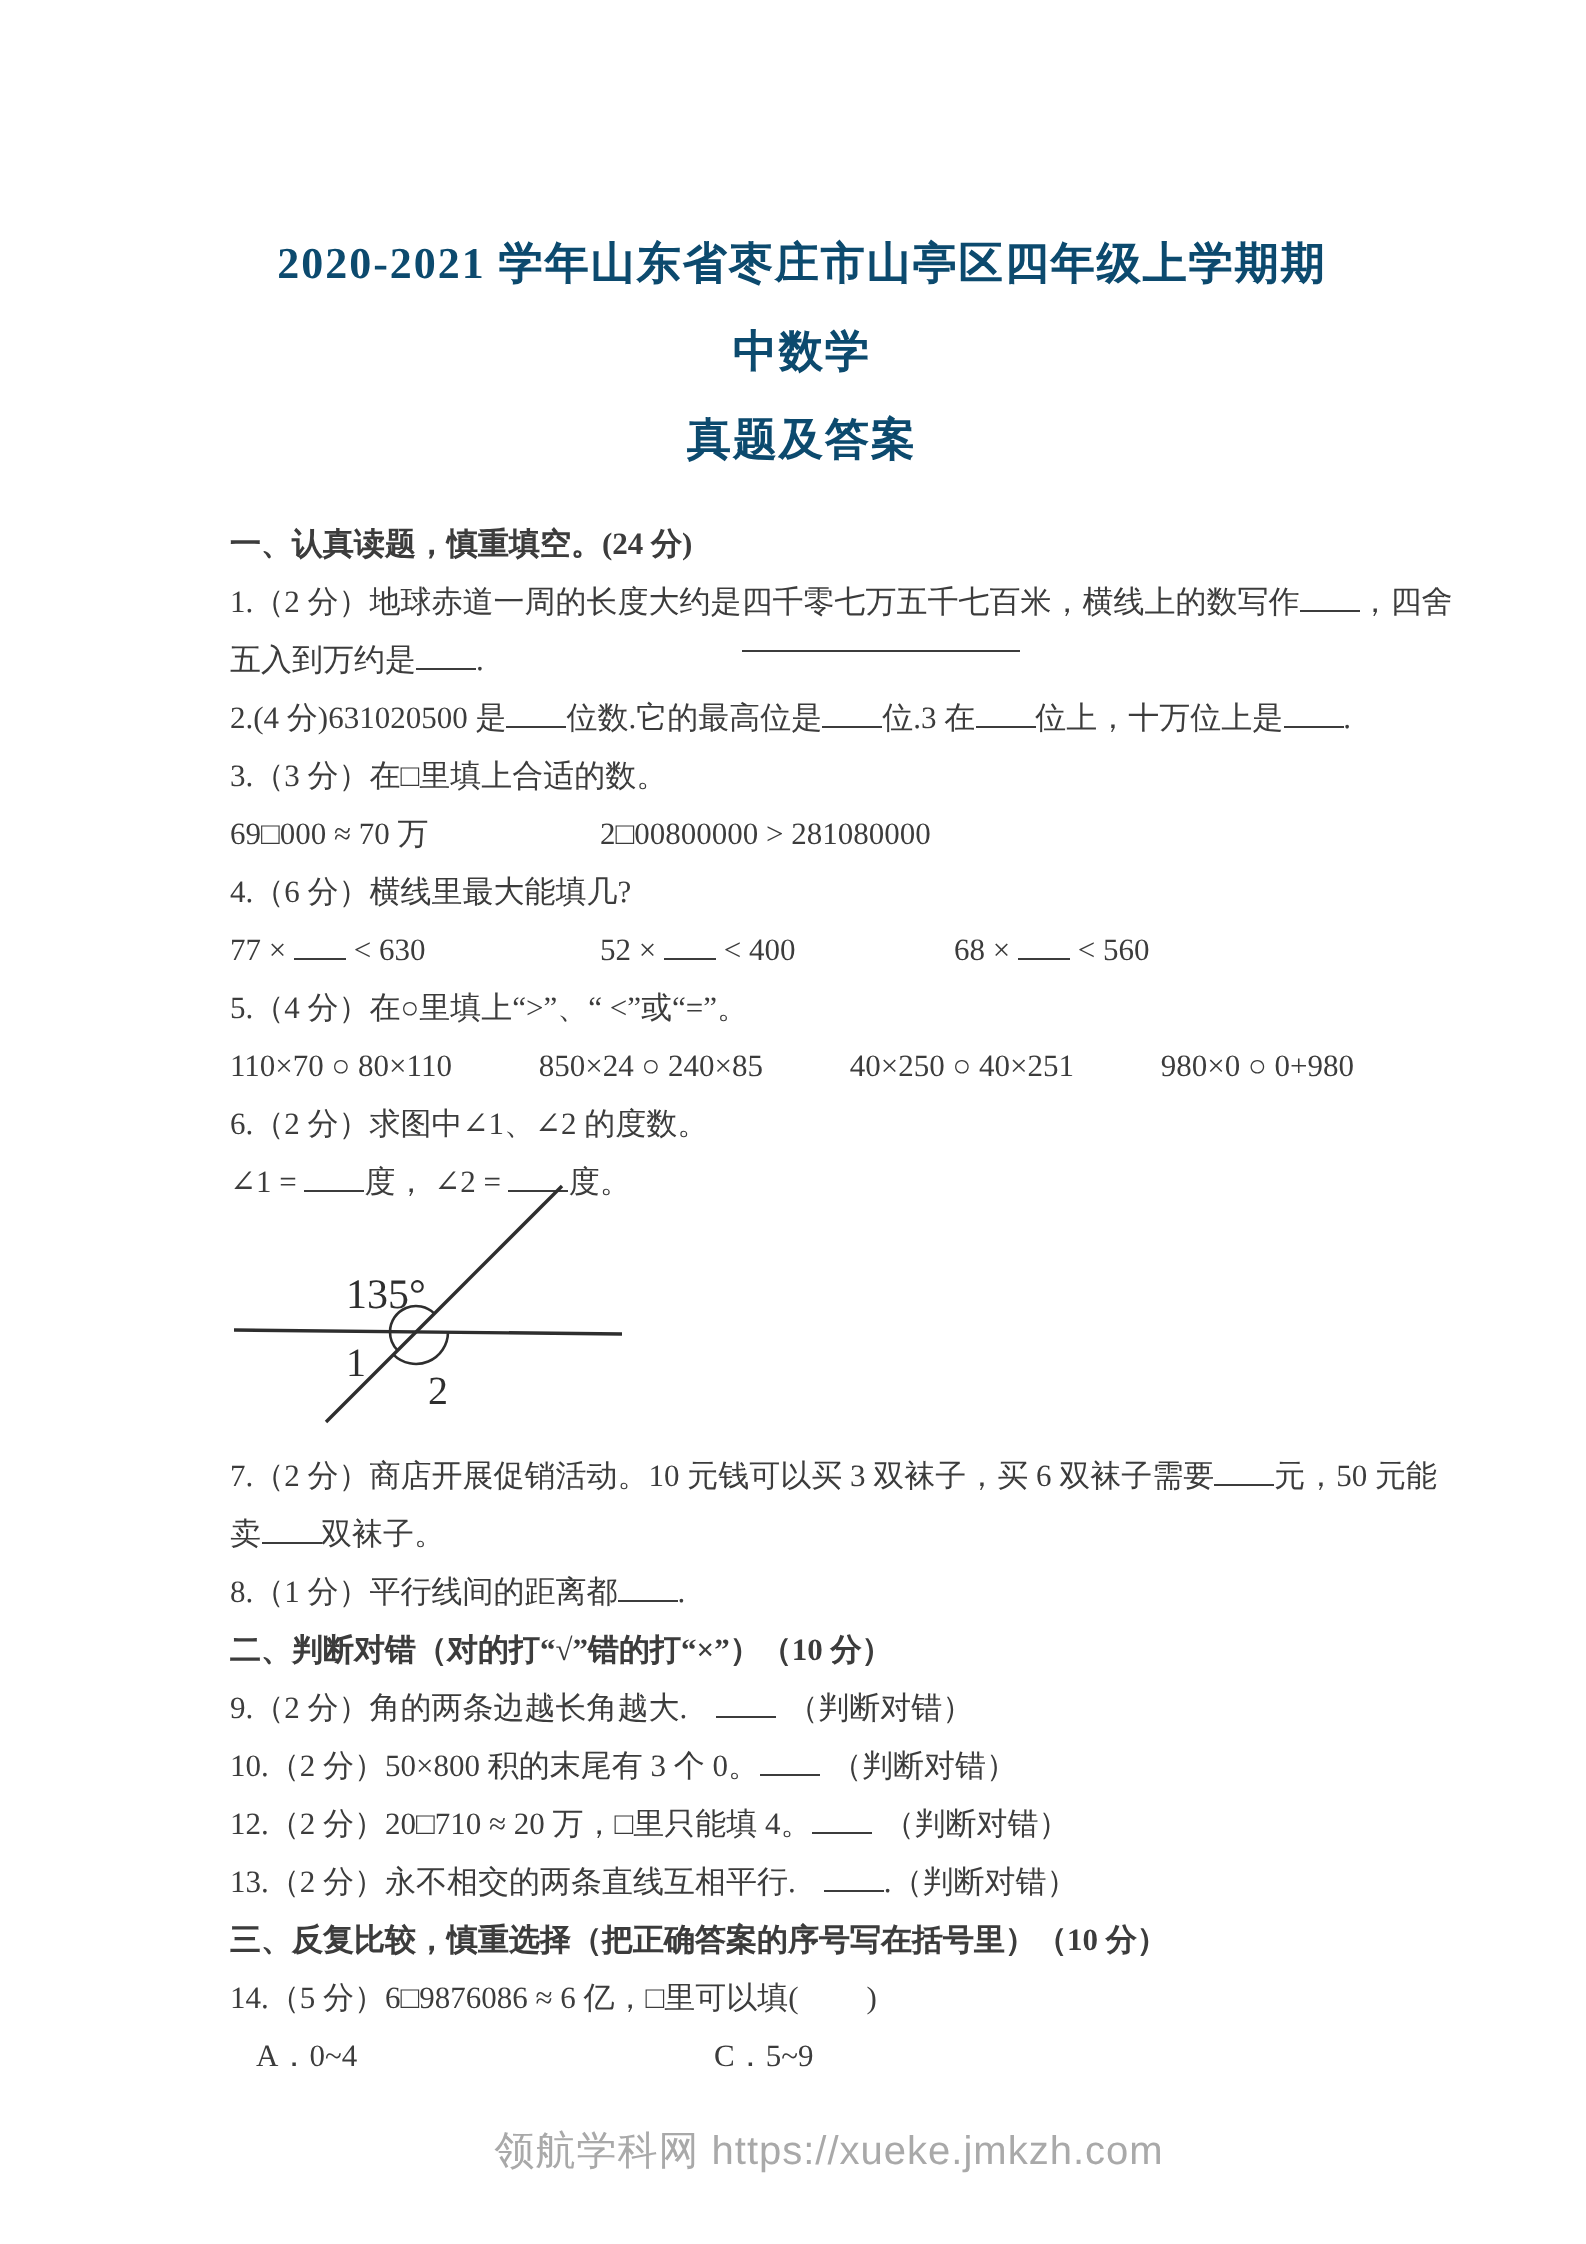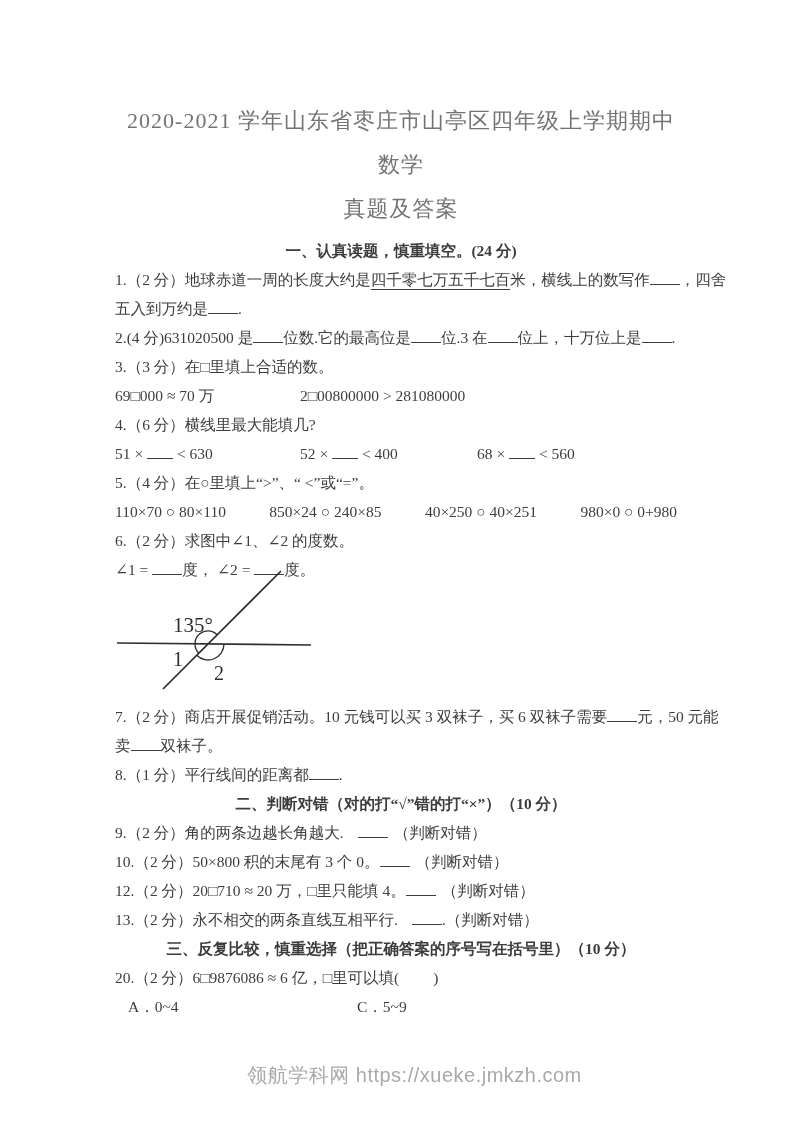--- a/index.html
+++ b/index.html
@@ -13,49 +13,49 @@
     color: #3c3c3c;
   }
   .content {
     position: absolute;
     left: 115px;
     top: 94px;
     width: 572px;
     font-size: 15.5px;
   }
   .title {
-    margin: 5px;
+    margin: 16px;
     text-align: center;
     font-size: 22px;
-    font-weight: normal;
+    font-weight: bold;
     line-height: 44px;
     letter-spacing: 1px;
-    color: #737373;
+    color: #0c4a6e;
   }
   .line {
     margin: 0;
     height: 29px;
     line-height: 29px;
     white-space: nowrap;
   }
-  .heading { font-weight: bold; text-align: center; }
+  .heading { font-weight: bold; }
   .blank {
     display: inline-block;
     width: 30px;
     height: 15px;
     border-bottom: 1.4px solid #3c3c3c;
     vertical-align: baseline;
   }
   .blank.narrow { width: 26px; }
   .spacer {
     display: inline-block;
     width: 34px;
     height: 15px;
   }
-  .ul { border-bottom: 1.4px solid #3c3c3c; padding-bottom: 1px; }
+  .ul { border-bottom: 1.4px solid #3c3c3c; padding-bottom: 15px; }
   .row3 {
     display: grid;
     grid-template-columns: 185px 177px auto;
   }
   .row3.opts {
     padding-left: 13px;
     grid-template-columns: 185px 188px auto;
     gap: 44px;
   }
   .row4 {
@@ -106,21 +106,21 @@
     <p class="line"><span>2.(4 分)631020500 是</span><span class="blank"></span><span>位数.它的最高位是</span><span class="blank"></span><span>位.3 在</span><span class="blank"></span><span>位上，十万位上是</span><span class="blank"></span><span>.</span></p>
 
     <p class="line">3.（3 分）在□里填上合适的数。</p>
     <div class="line row3">
       <span>69□000 ≈ 70 万</span>
       <span>2□00800000 &gt; 281080000</span>
     </div>
 
     <p class="line">4.（6 分）横线里最大能填几?</p>
     <div class="line row3">
-      <span><span>51 × </span><span class="blank narrow"></span><span> &lt; 630</span></span>
+      <span><span>77 × </span><span class="blank narrow"></span><span> &lt; 630</span></span>
       <span><span>52 × </span><span class="blank narrow"></span><span> &lt; 400</span></span>
       <span><span>68 × </span><span class="blank narrow"></span><span> &lt; 560</span></span>
     </div>
 
     <p class="line">5.（4 分）在○里填上“&gt;”、“ &lt;”或“=”。</p>
     <div class="line row4">
       <span>110×70 ○ 80×110</span>
       <span>850×24 ○ 240×85</span>
       <span>40×250 ○ 40×251</span>
       <span>980×0 ○ 0+980</span>
@@ -149,21 +149,21 @@
 
     <p class="line heading">二、判断对错（对的打“√”错的打“×”）（10 分）</p>
 
     <p class="line"><span>9.（2 分）角的两条边越长角越大.</span><span class="gap14"></span><span class="blank"></span><span class="gap6"></span><span>（判断对错）</span></p>
     <p class="line"><span>10.（2 分）50×800 积的末尾有 3 个 0。</span><span class="blank"></span><span class="gap6"></span><span>（判断对错）</span></p>
     <p class="line"><span>12.（2 分）20□710 ≈ 20 万，□里只能填 4。</span><span class="blank"></span><span class="gap6"></span><span>（判断对错）</span></p>
     <p class="line"><span>13.（2 分）永不相交的两条直线互相平行.</span><span class="gap14"></span><span class="blank"></span><span>.（判断对错）</span></p>
 
     <p class="line heading">三、反复比较，慎重选择（把正确答案的序号写在括号里）（10 分）</p>
 
-    <p class="line"><span>20.（2 分）6□9876086 ≈ 6 亿，□里可以填(</span><span class="spacer"></span><span>)</span></p>
+    <p class="line"><span>14.（5 分）6□9876086 ≈ 6 亿，□里可以填(</span><span class="spacer"></span><span>)</span></p>
     <div class="line row3 opts">
       <span>A．0~4</span>
       <span>C．5~9</span>
     </div>
 
   </div>
 
   <div class="footer">领航学科网 https://xueke.jmkzh.com</div>
 </div>
 

